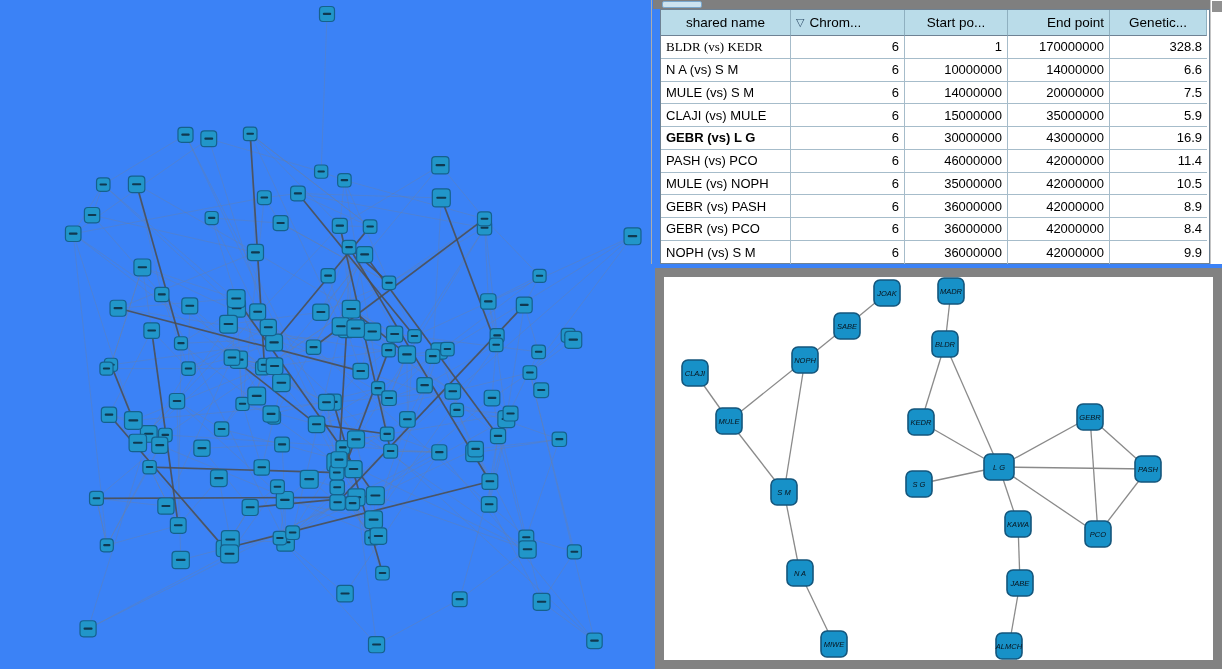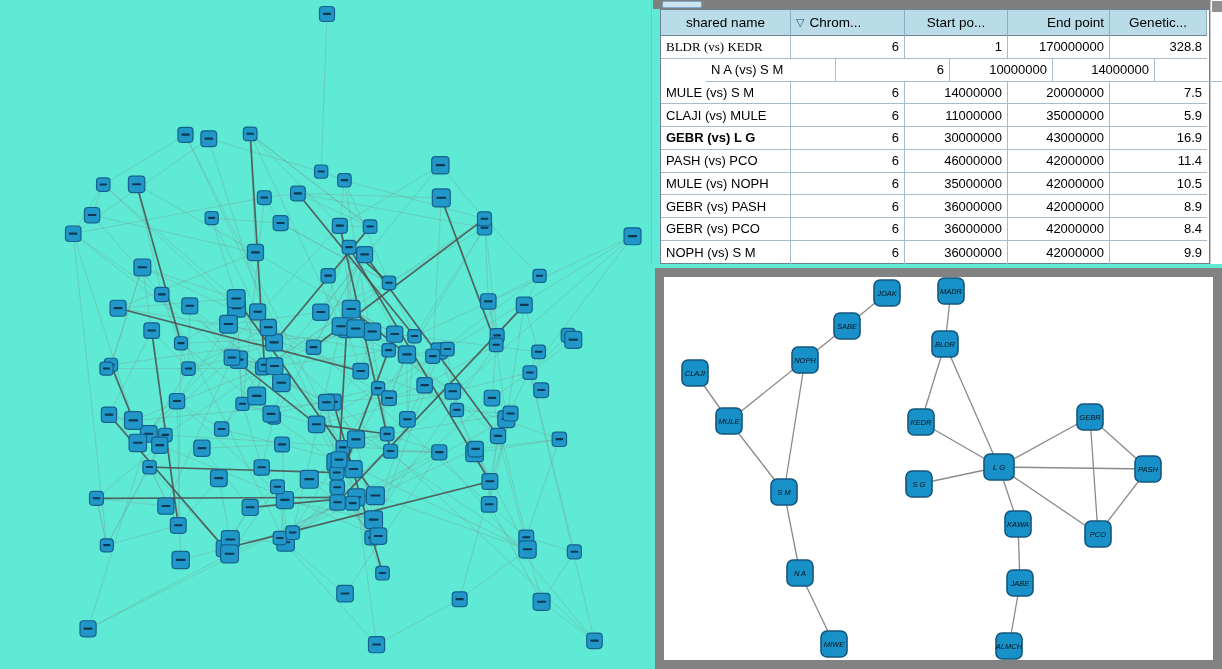--- a/index.html
+++ b/index.html
@@ -1,18 +1,18 @@
 <!DOCTYPE html>
 <html><head>
 <meta charset="utf-8">
 <style>
   * { margin:0; padding:0; box-sizing:border-box; }
   html,body { width:1222px; height:669px; overflow:hidden; background:#ffffff;
               font-family:"Liberation Sans", sans-serif; }
-  #app { position:relative; width:1222px; height:669px; background:#5eead4; }
+  #app { position:relative; width:1222px; height:669px; background:#3b82f6; }
 
   
   #largeNet { position:absolute; left:0; top:0; }
 
   
   #splitter { position:absolute; left:651px; top:0; width:1px; height:264px; background:#adadad; }
 
   
   #topStrip { position:absolute; left:653px; top:0; width:569px; height:9px; background:#7f7f7f; }
   #hThumb   { position:absolute; left:9px; top:1px; width:40px; height:7px;
@@ -1031,37 +1031,37 @@
         </div>
       </div>
       <div class="trow data">
         <div class="tcell al-left" style="width: 130px; font-family: Liberation Serif, serif;">BLDR (vs) KEDR</div>
         <div class="tcell al-right" style="width: 114px;">6</div>
         <div class="tcell al-right" style="width: 103px;">1</div>
         <div class="tcell al-right" style="width: 102px;">170000000</div>
         <div class="tcell al-right" style="width: 97px;">328.8</div>
       </div>
       <div class="trow data">
-        <div class="tcell al-left" style="width: 130px; margin-left: 45px;">N A (vs) S M</div>
+        <div class="tcell al-left" style="width: 130px;">N A (vs) S M</div>
         <div class="tcell al-right" style="width: 114px;">6</div>
         <div class="tcell al-right" style="width: 103px;">10000000</div>
         <div class="tcell al-right" style="width: 102px;">14000000</div>
         <div class="tcell al-right" style="width: 97px;">6.6</div>
       </div>
       <div class="trow data">
         <div class="tcell al-left" style="width: 130px;">MULE (vs) S M</div>
         <div class="tcell al-right" style="width: 114px;">6</div>
         <div class="tcell al-right" style="width: 103px;">14000000</div>
         <div class="tcell al-right" style="width: 102px;">20000000</div>
         <div class="tcell al-right" style="width: 97px;">7.5</div>
       </div>
       <div class="trow data">
         <div class="tcell al-left" style="width: 130px;">CLAJI (vs) MULE</div>
         <div class="tcell al-right" style="width: 114px;">6</div>
-        <div class="tcell al-right" style="width: 103px;">11000000</div>
+        <div class="tcell al-right" style="width: 103px;">15000000</div>
         <div class="tcell al-right" style="width: 102px;">35000000</div>
         <div class="tcell al-right" style="width: 97px;">5.9</div>
       </div>
       <div class="trow data">
         <div class="tcell al-left" style="width: 130px; font-weight: bold;">GEBR (vs) L G</div>
         <div class="tcell al-right" style="width: 114px;">6</div>
         <div class="tcell al-right" style="width: 103px;">30000000</div>
         <div class="tcell al-right" style="width: 102px;">43000000</div>
         <div class="tcell al-right" style="width: 97px;">16.9</div>
       </div>

